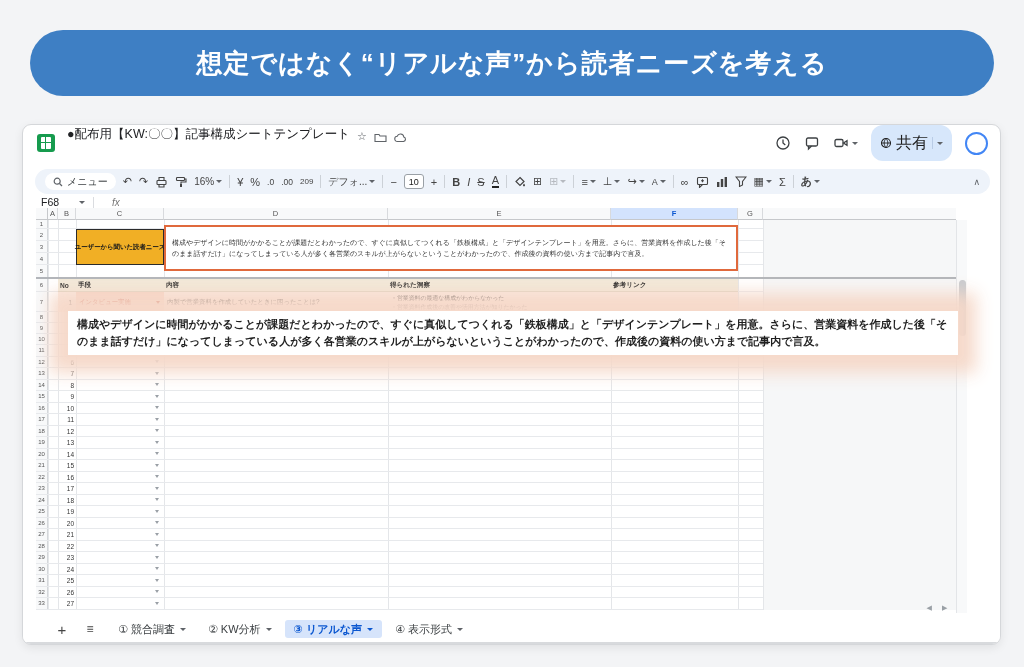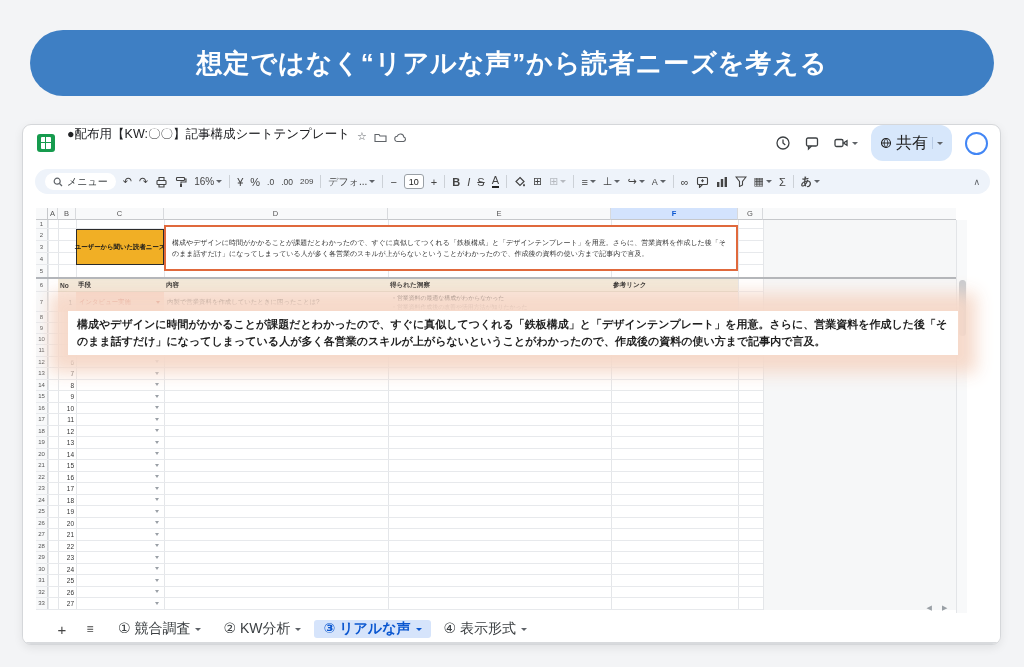--- a/index.html
+++ b/index.html
@@ -115,21 +115,21 @@
   #vthumb{position:absolute;left:2px;top:60px;width:7px;height:56px;background:#c8cbcf;border-radius:4px;}
   #hscroll{left:896px;top:478px;width:36px;height:10px;display:flex;gap:10px;align-items:center;
            justify-content:center;color:#9aa0a6;font-size:7px;z-index:7;}
 
   
   #tabbar{left:0px;top:491px;width:979px;height:26px;background:#fff;display:flex;align-items:center;
           padding-left:30px;gap:10px;}
   #add-sheet{font-size:15px;color:#444;width:18px;text-align:center;}
   #all-sheets{font-size:12px;color:#444;width:18px;text-align:center;}
   .stab{display:flex;align-items:center;gap:5px;height:18px;padding:0 9px;border-radius:3px;
-        font-size:14px;color:#3c4043;font-weight:500;}
+        font-size:11px;color:#3c4043;font-weight:500;}
   .stab.active{background:#d6e4fb;color:#0b57d0;font-weight:bold;}
   .stab.active .dd{border-top-color:#0b57d0;}
   #bottomstrip{left:0;top:517px;width:979px;height:4px;background:#d8dadd;}
 
   svg{display:block;}
 </style>
 </head>
 <body>
 
 <div id="stage">
@@ -293,20 +293,26 @@
       </span>
       <span class="glyph">Σ</span>
       <span class="tsep"></span>
       <span class="tg">
         <span class="glyph b">あ</span>
           <span class="dd"></span>
       </span>
       <span id="collapse">∧</span>
     </div>
 
+    <div id="formula" class="abs">
+      <span id="cellref">F68</span>
+      <span class="dd"></span>
+      <span class="vsep"></span>
+      <span id="fx">fx</span>
+    </div>
 
     <div id="grid" class="abs">
       <div id="gridbody">
         <div id="bodyfill"></div>
       <div class="vline" style="left: 12px;"></div>
           <div class="vline" style="left: 22px;"></div>
           <div class="vline" style="left: 40px;"></div>
           <div class="vline" style="left: 128px;"></div>
           <div class="vline" style="left: 352px;"></div>
           <div class="vline" style="left: 575px;"></div>

